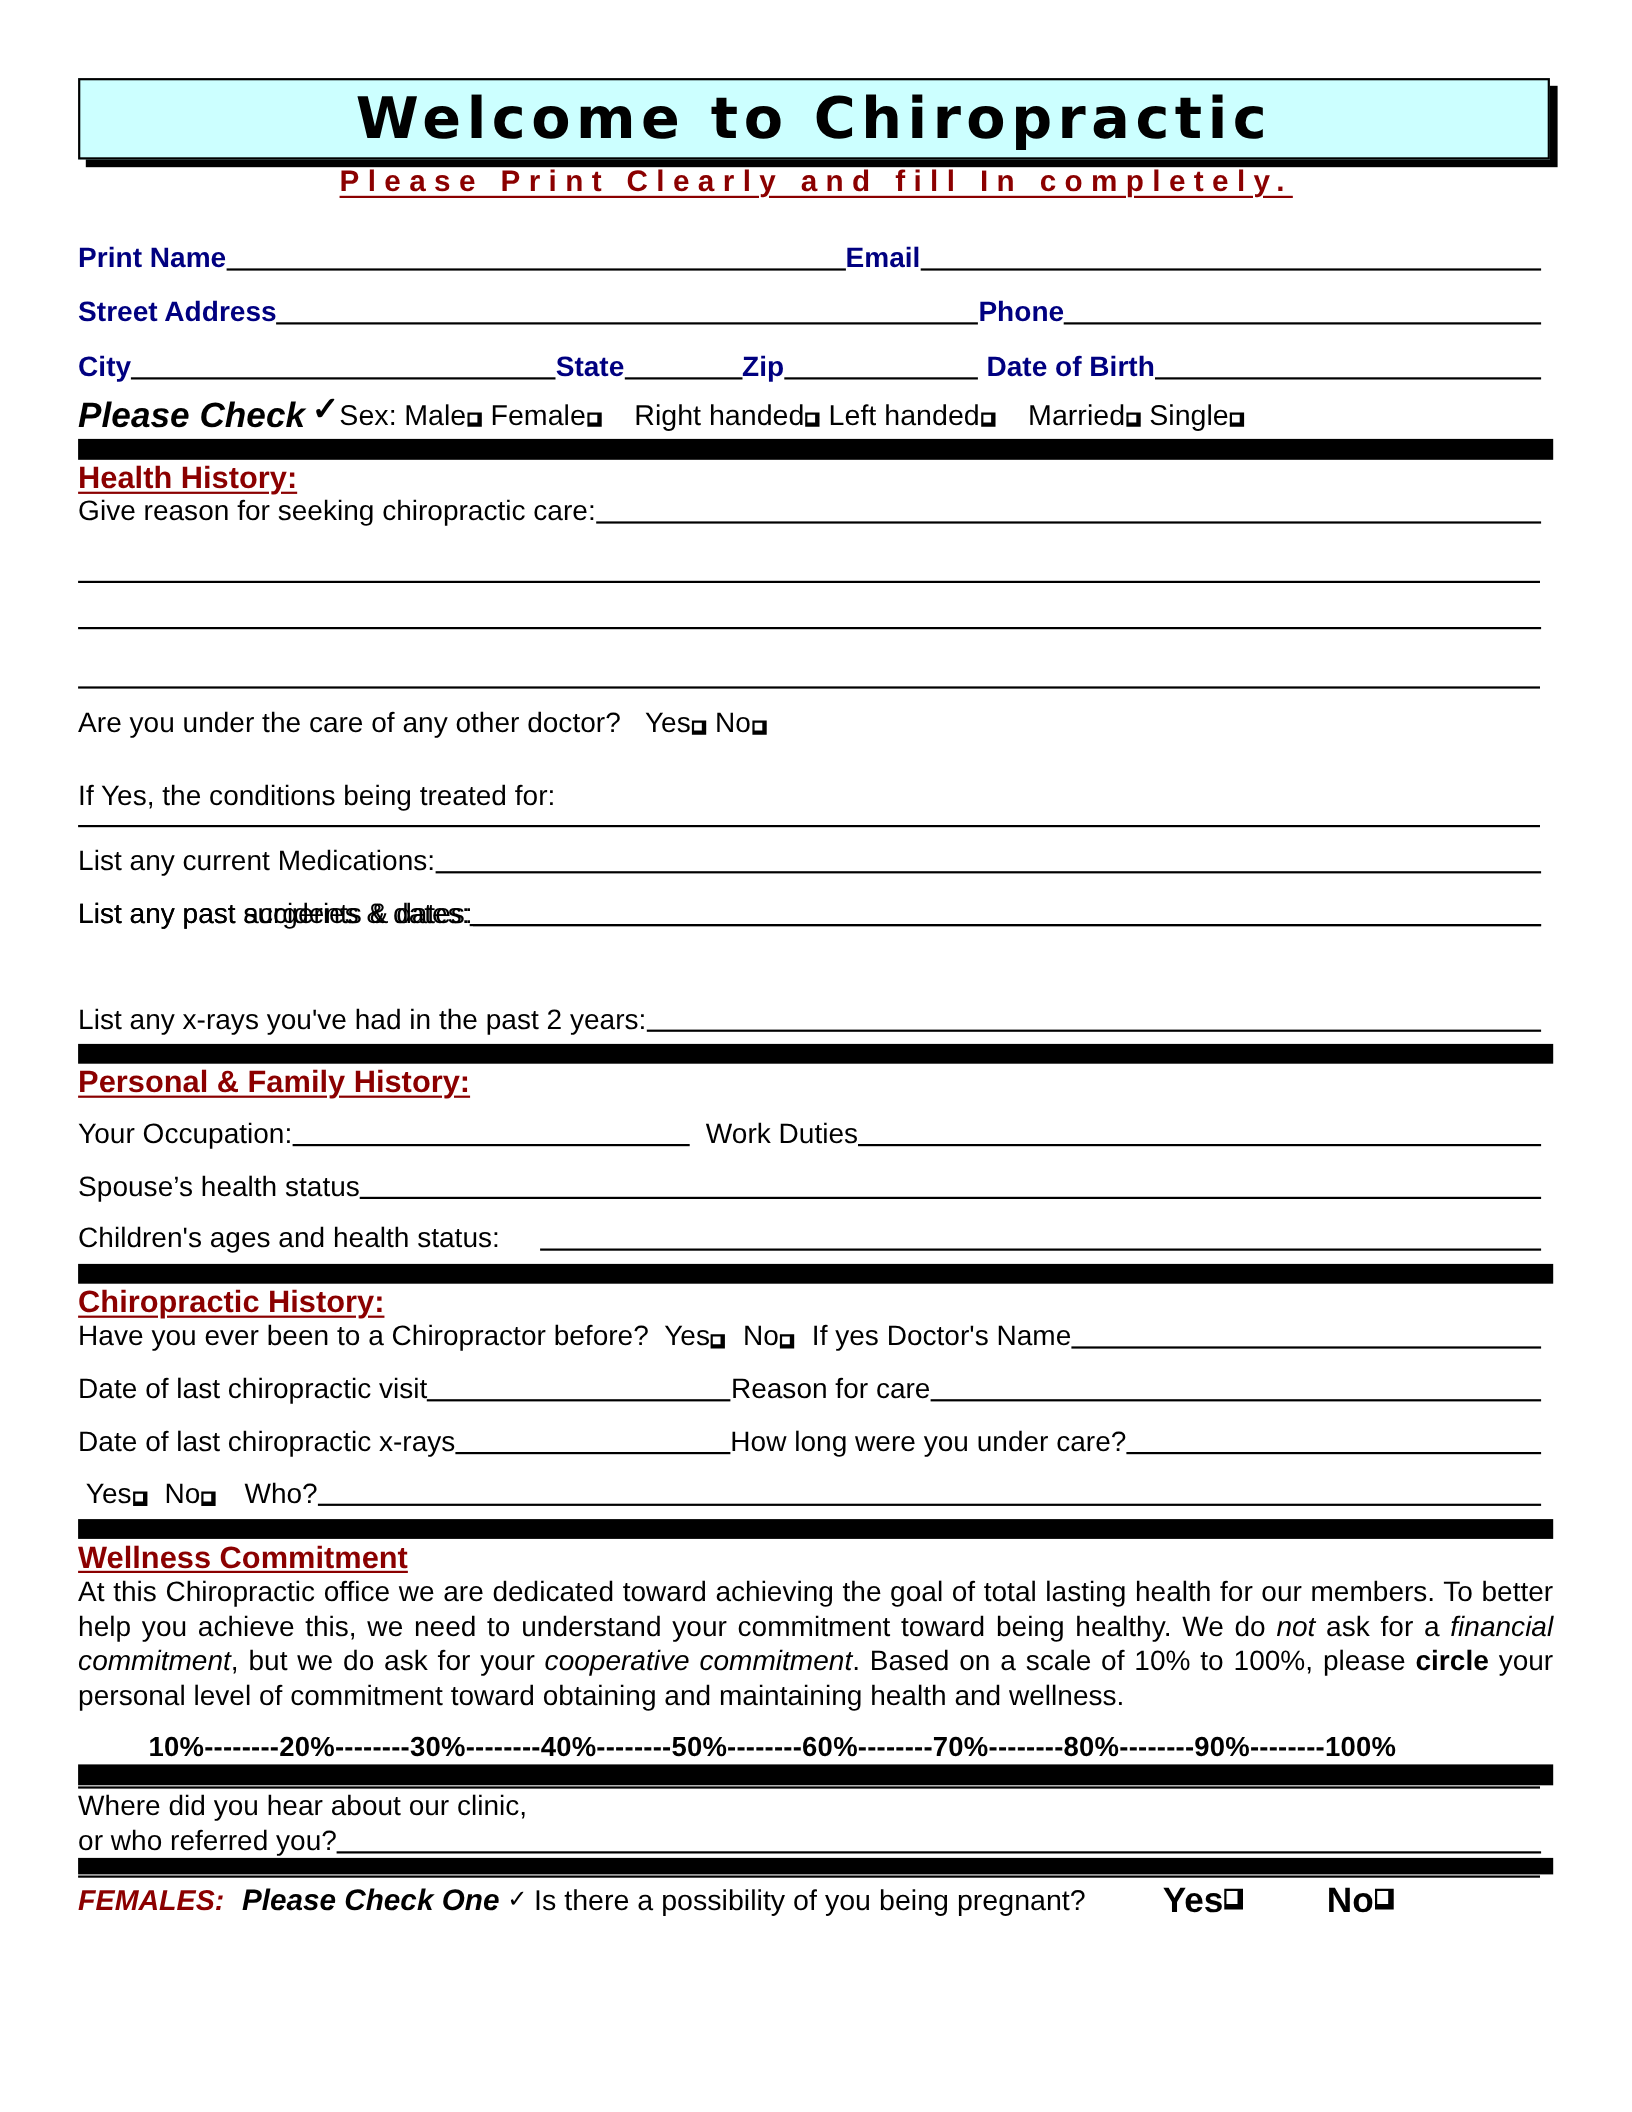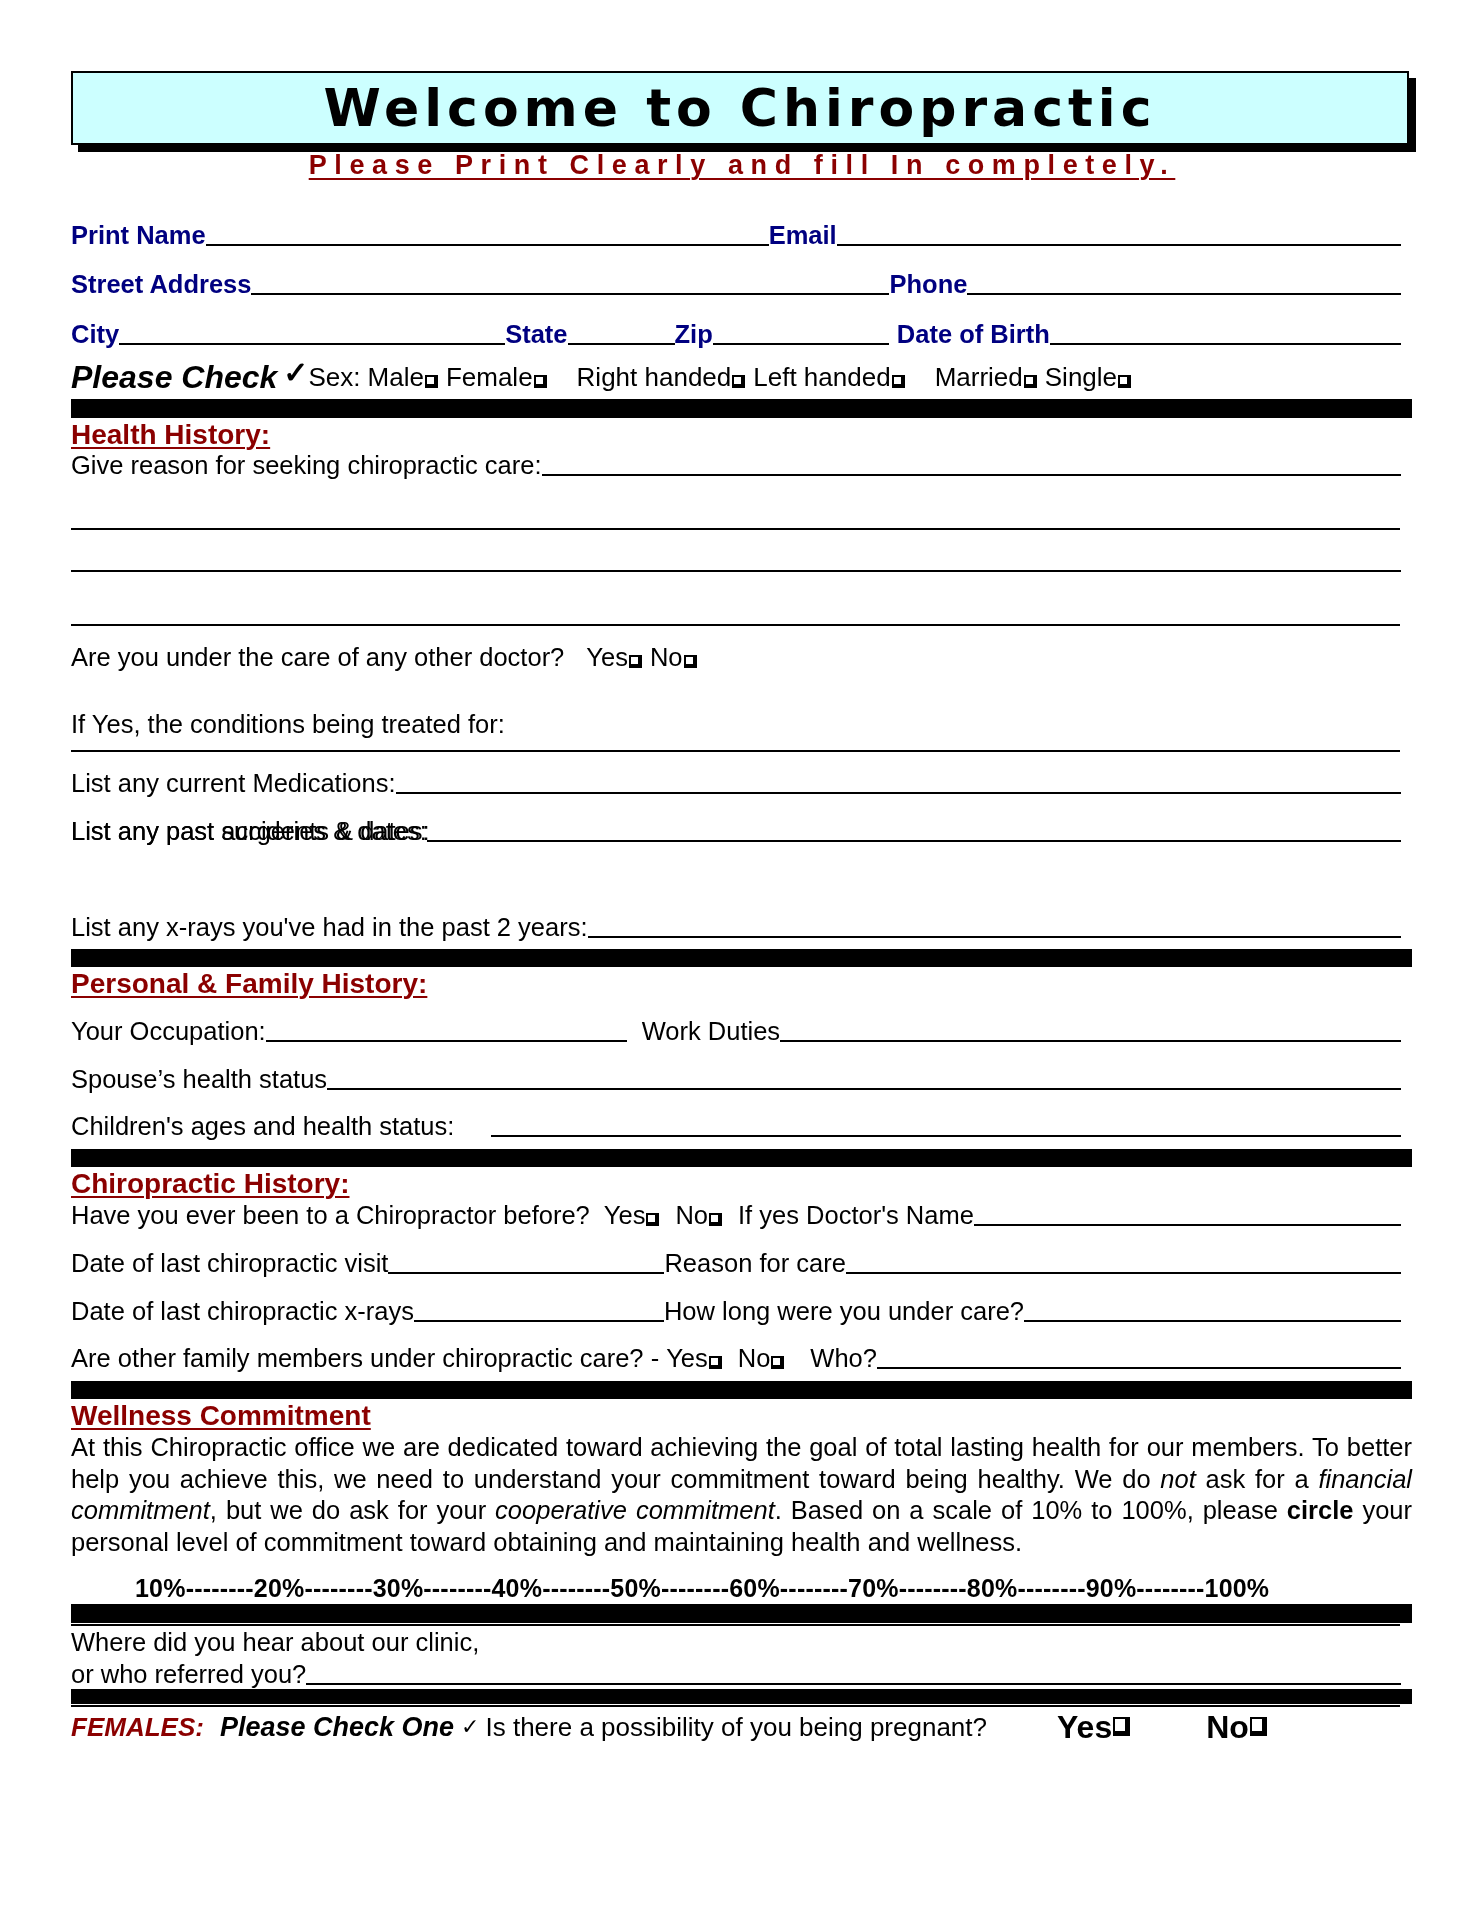--- a/index.html
+++ b/index.html
@@ -167,21 +167,20 @@
   <span>Reason for care</span>
   <span class="fill"></span>
 </div>
 <div class="row" style="top:1296px;">
   <span>Date of last chiropractic x-rays</span>
   <span class="fixed-fill" style="width:250px;"></span>
   <span>How long were you under care?</span>
   <span class="fill"></span>
 </div>
 <div class="row" style="top:1343px;">
-  <span>Are other family members under chiropractic care? -</span>
   <span class="sp" style="width:7px;"></span>
   <span>Yes</span>
   <span class="cb"></span>
   <span class="sp" style="width:14px;"></span>
   <span>No</span>
   <span class="cb"></span>
   <span class="sp" style="width:24px;"></span>
   <span>Who?</span>
   <span class="fill"></span>
 </div>

